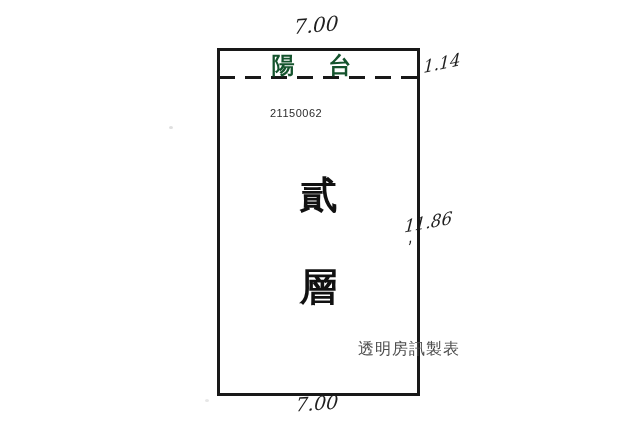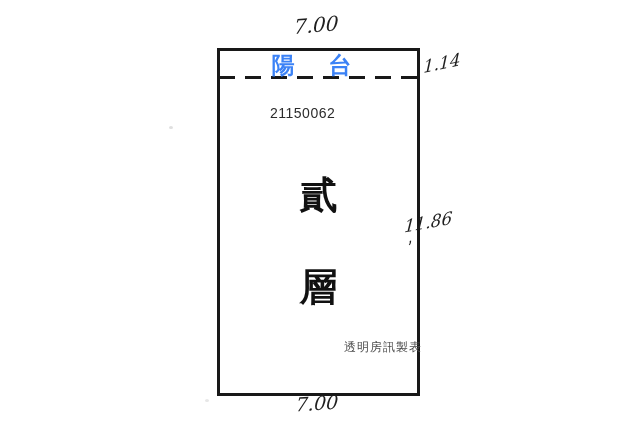--- a/index.html
+++ b/index.html
@@ -44,31 +44,31 @@
   .balcony-label {
     position: absolute;
     left: 217px;
     top: 50px;
     width: 203px;
     text-align: center;
     font-family: "Liberation Serif", serif;
     font-size: 23px;
     font-weight: bold;
     letter-spacing: 14px;
-    color: #3b82f6;
+    color: #14532d;
     white-space: nowrap;
   }
 
   
   .id-block {
     position: absolute;
     left: 270px;
     top: 103px;
     font-family: "Liberation Sans", sans-serif;
-    font-size: 14px;
+    font-size: 11px;
     line-height: 20px;
     color: #2b2b2b;
     letter-spacing: 0.5px;
   }
 
   
   .floor-char {
     position: absolute;
     left: 217px;
     width: 203px;
@@ -77,24 +77,24 @@
     font-size: 38px;
     font-weight: bold;
     color: #111111;
   }
   .floor-char.first  { top: 170px; }
   .floor-char.second { top: 262px; }
 
   
   .credit {
     position: absolute;
-    left: 344px;
+    left: 358px;
     top: 339px;
     font-family: Liberation Mono, monospace;
-    font-size: 12px;
+    font-size: 16px;
     color: #4d4d4d;
     letter-spacing: 1px;
     white-space: nowrap;
     background: transparent;
   }
 
   
   .hand {
     position: absolute;
     font-family: "DejaVu Serif", serif;

